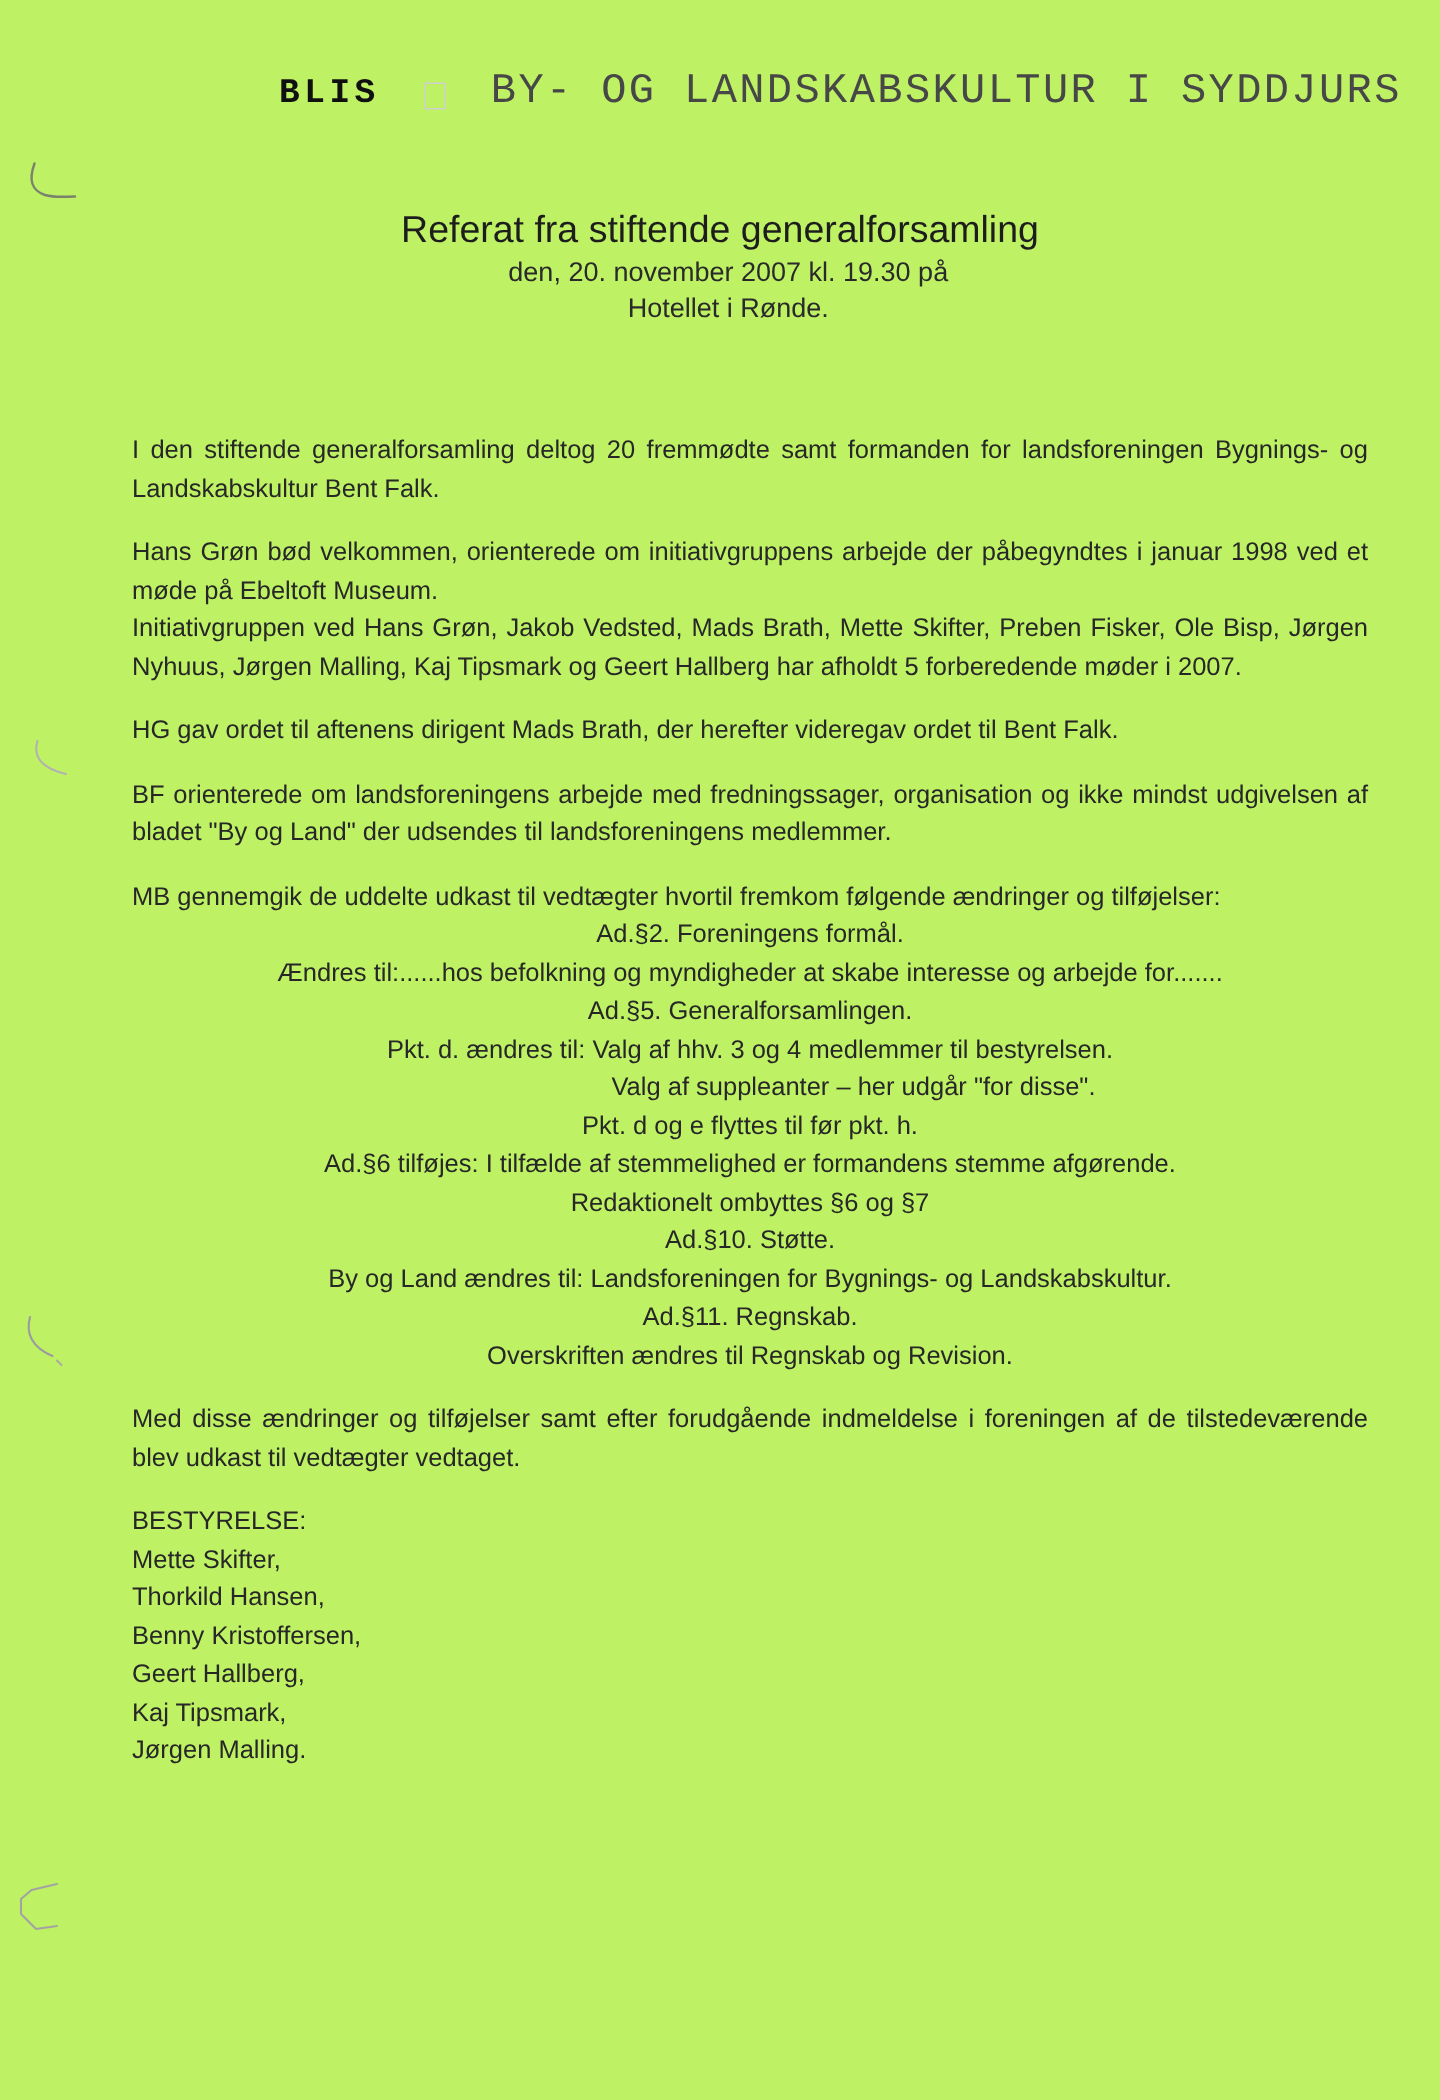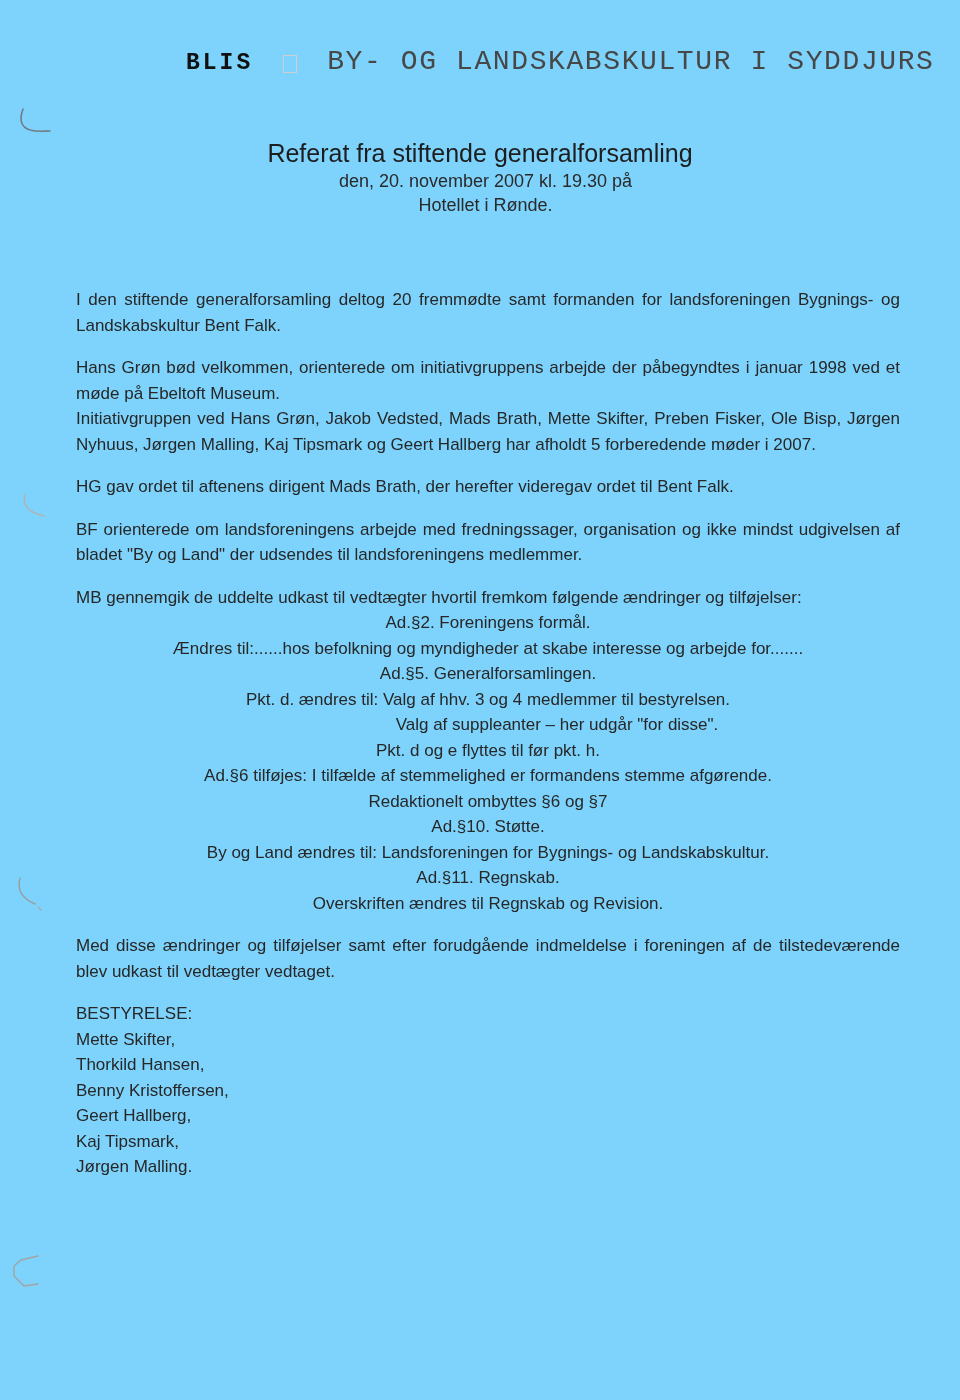--- a/index.html
+++ b/index.html
@@ -5,21 +5,21 @@
   html, body {
     margin: 0;
     padding: 0;
     background: #e8e8e8;
   }
   .page {
     position: relative;
     width: 960px;
     height: 1400px;
     margin: 0 auto;
-    background: #7dd3fc;
+    background: #bef264;
     overflow: hidden;
     font-family: "Liberation Sans", "DejaVu Sans", sans-serif;
     color: #282828;
   }
 
   
   .letterhead {
     position: absolute;
     top: 46px;
     left: 186px;
@@ -69,21 +69,21 @@
     font-size: 18px;
     line-height: 24px;
     color: #2a2a2a;
     padding-left: 11px;
   }
 
   
   .doc-body {
     position: absolute;
     top: 287px;
-    left: 76px;
+    left: 88px;
     width: 824px;
     font-size: 17px;
     line-height: 25.5px;
     color: #272727;
   }
   .para { margin: 0 0 17px 0; }
   .just { text-align: justify; }
   .amendments { margin: 0 0 17px 0; }
   .amend-line { margin: 0; text-align: center; }
   .indent { padding-left: 138px; }

